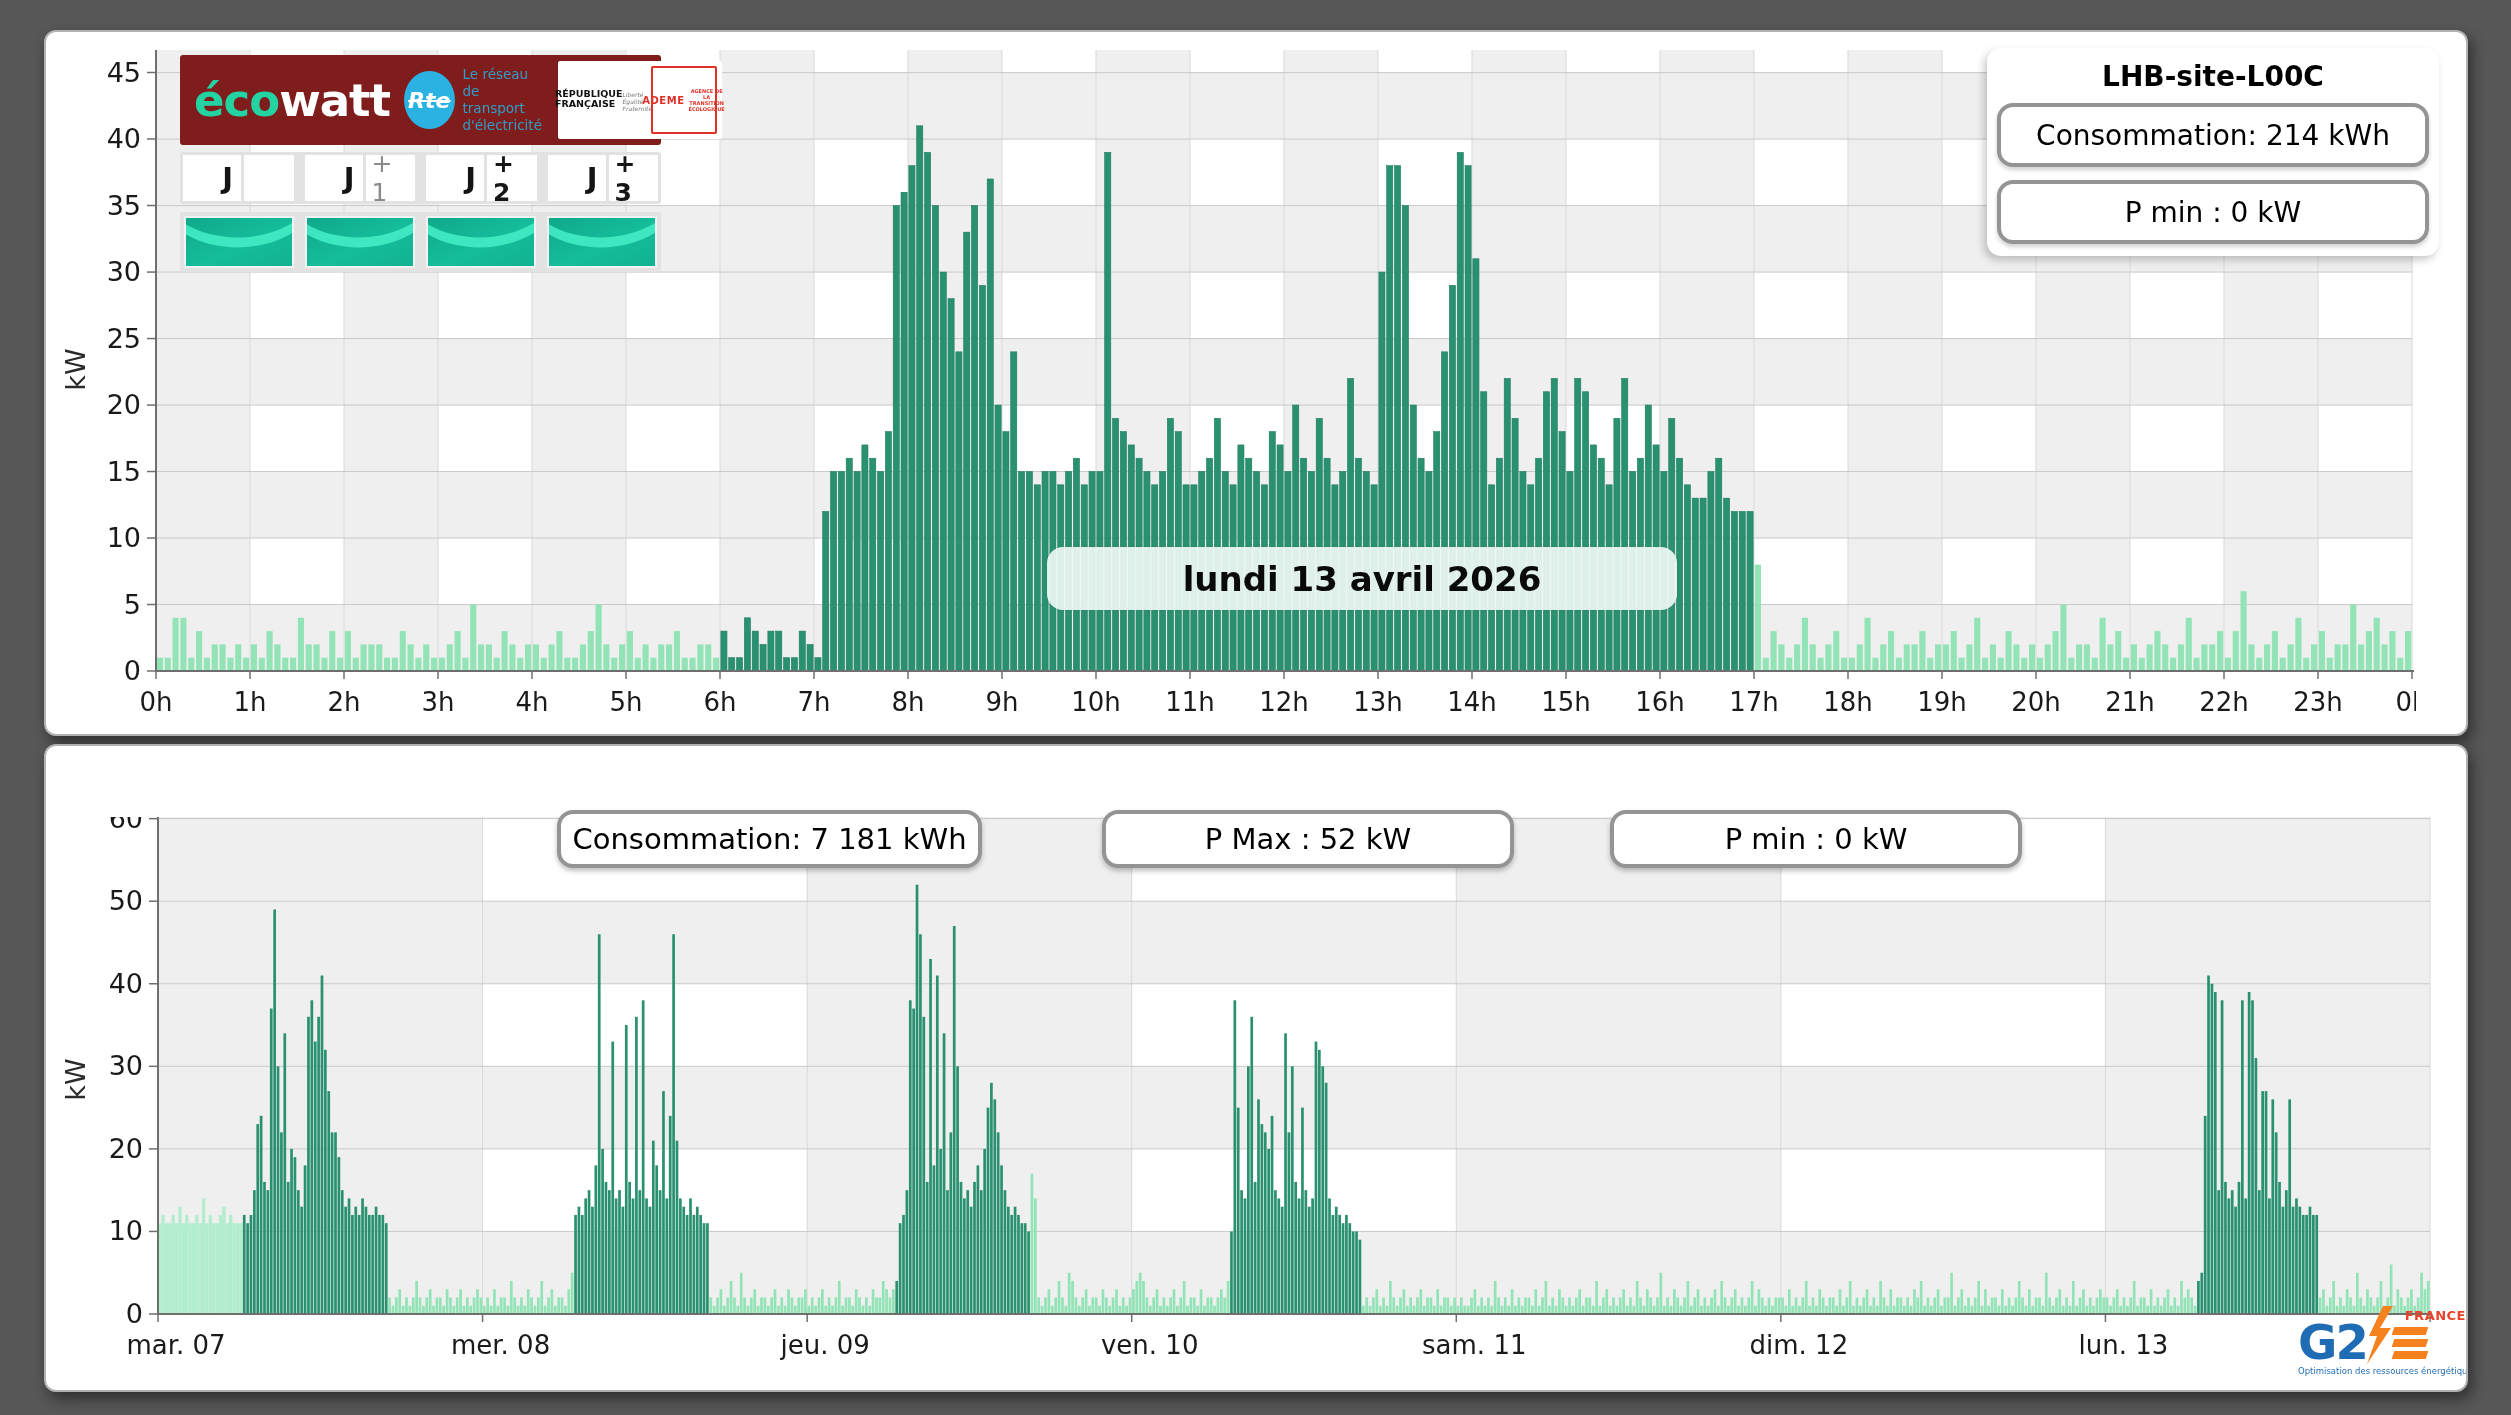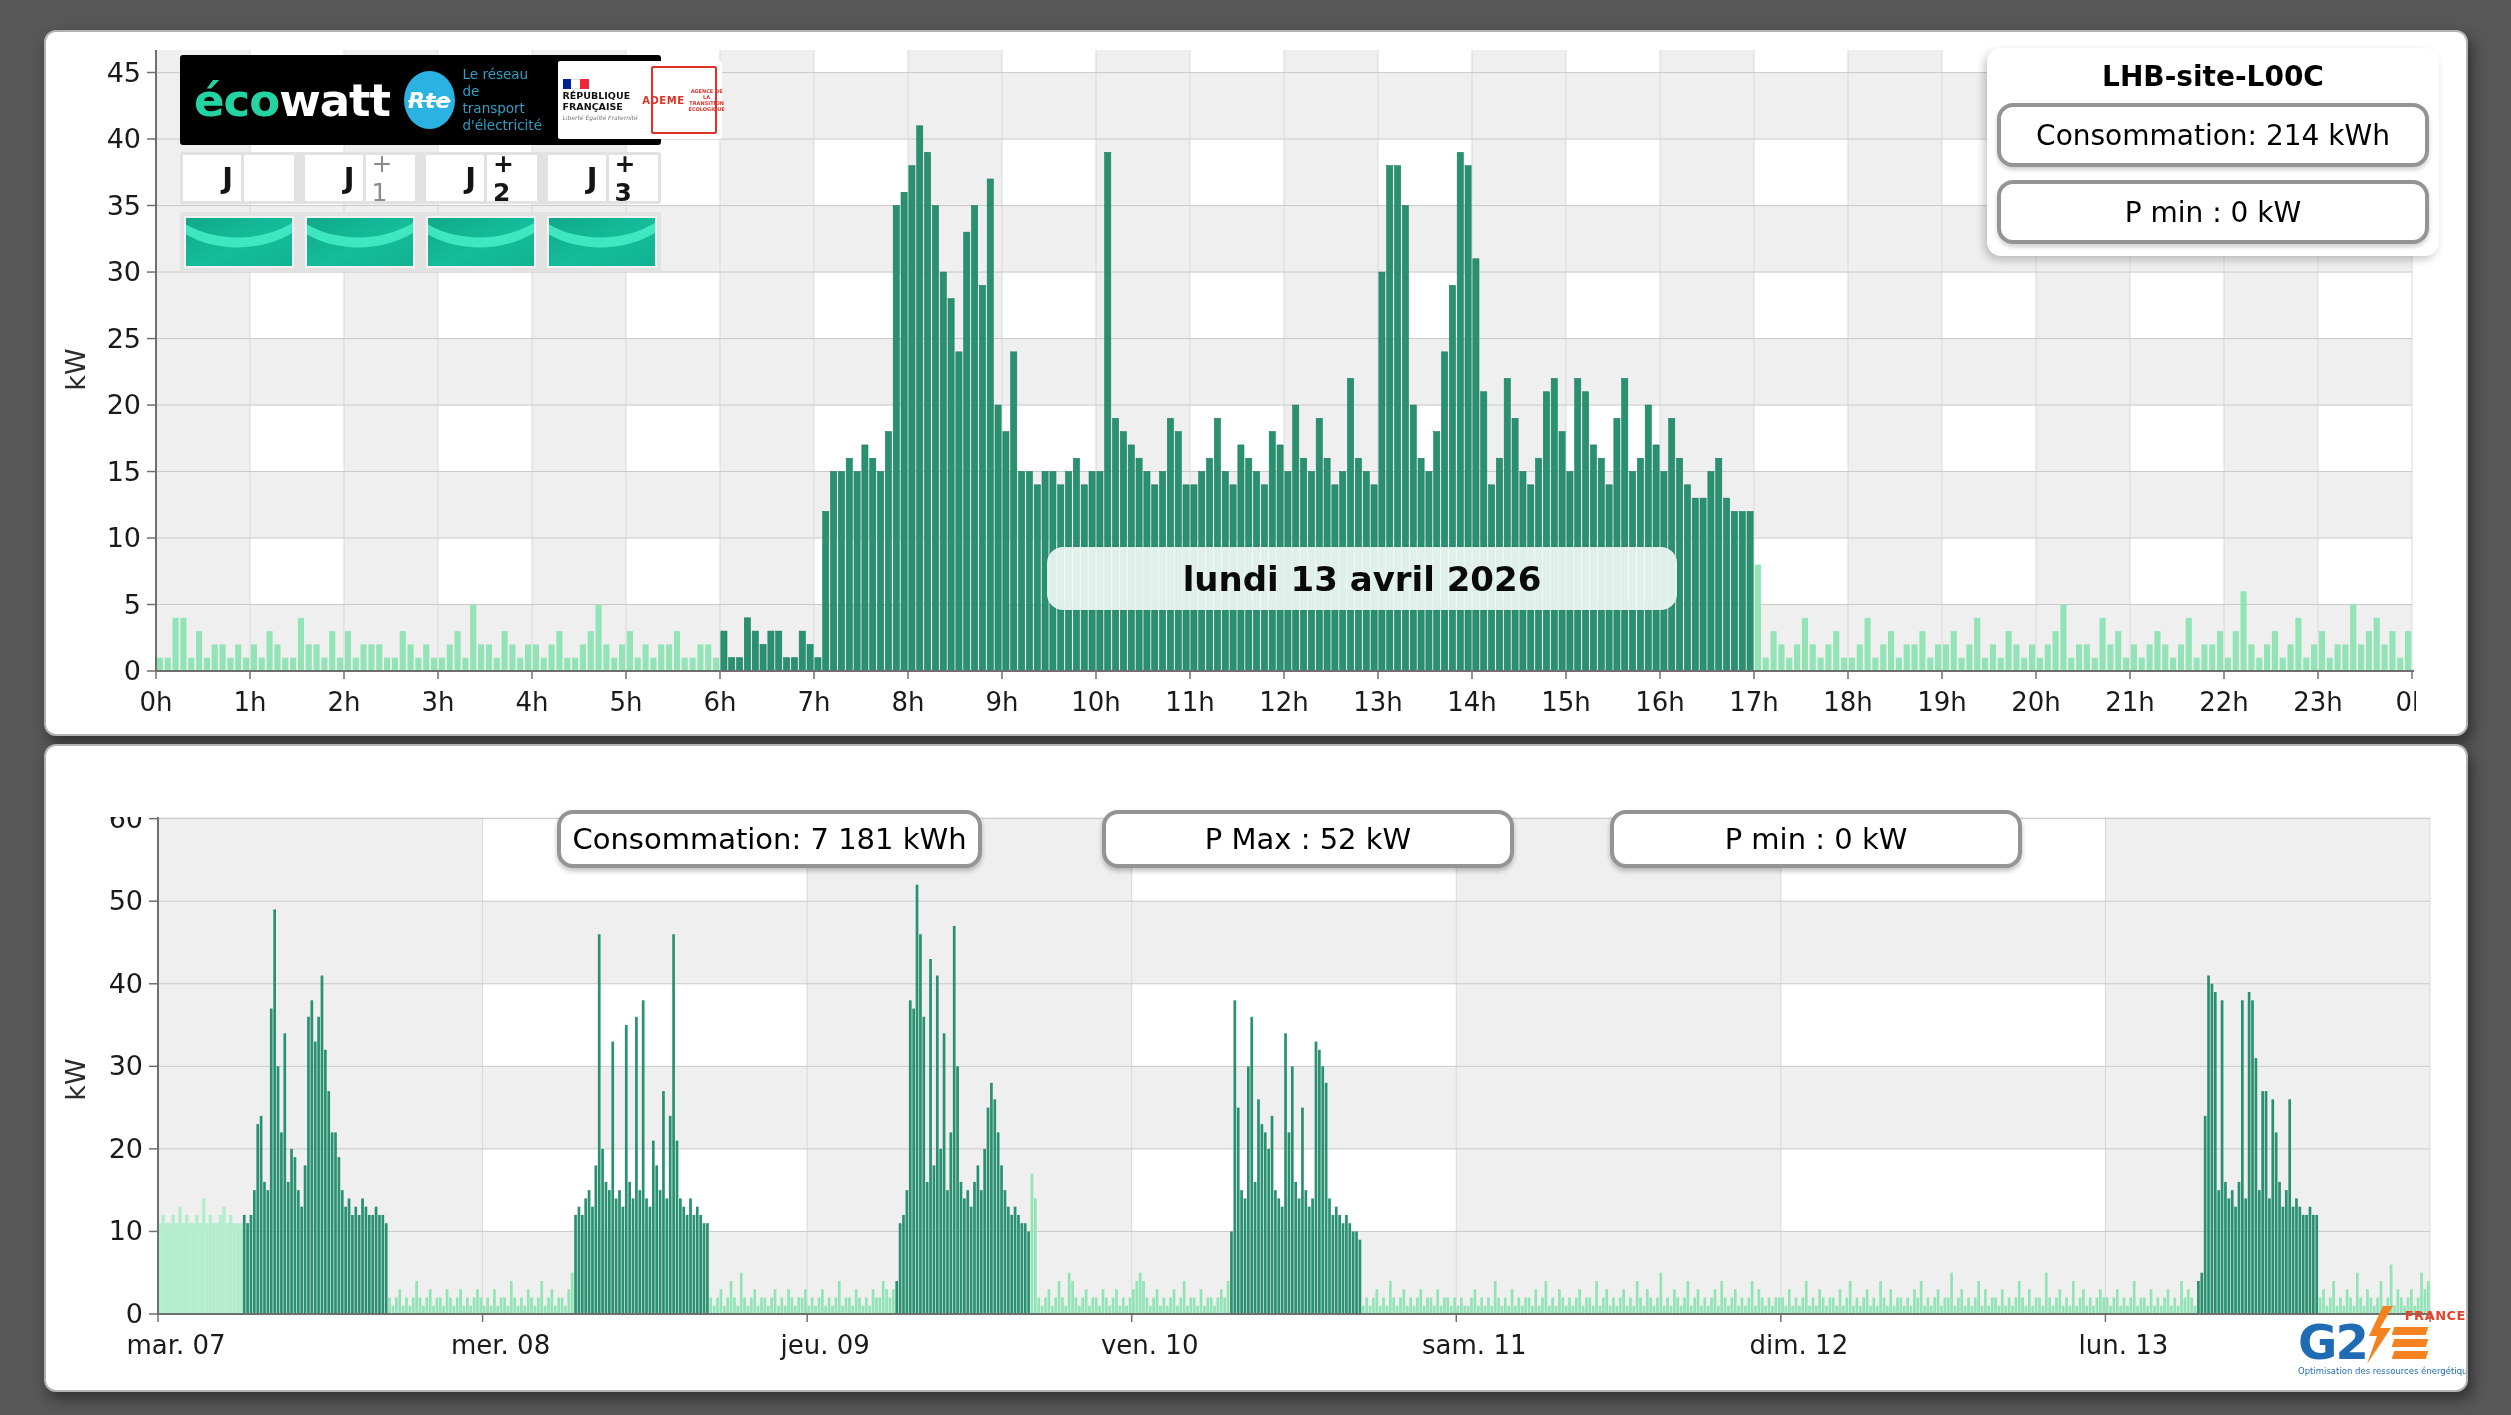--- a/index.html
+++ b/index.html
@@ -8,31 +8,31 @@
   .panel{position:absolute;left:44px;width:2424px;background:#ffffff;
          border:2px solid #b2b2b2;border-radius:12px;box-sizing:border-box;
          box-shadow:4px 7px 14px rgba(0,0,0,0.45);overflow:hidden;}
   #panel-top{top:30px;height:706px;}
   #panel-bottom{top:744px;height:648px;}
   .chart-mount{position:absolute;}
   .chart-mount svg{display:block;overflow:hidden;}
   .kw-label{position:absolute;font-size:27px;color:#2b2b2b;transform:rotate(-90deg);transform-origin:center;}
 
   
-  .banner{position:absolute;left:134px;top:23px;width:481px;height:90px;background:#000000;
+  .banner{position:absolute;left:134px;top:23px;width:481px;height:90px;background:#7f1d1d;
           border-radius:3px;display:flex;align-items:center;padding:0 14px;box-sizing:border-box;gap:14px;}
   .ew-text{font-size:45px;font-weight:bold;letter-spacing:-1px;line-height:1;}
   .ew-eco{color:#23d3a2;}
   .ew-watt{color:#ffffff;}
   .rte-wrap{display:flex;align-items:center;gap:8px;}
   .rte-circle{width:52px;height:58px;border-radius:50%;background:#29b2e2;display:flex;align-items:center;justify-content:center;}
   .rte-circle span{color:#fff;font-size:22px;font-weight:bold;font-style:italic;text-decoration:line-through;}
   .rte-lines{font-size:13.5px;line-height:1.25;color:#2d9ec7;font-weight:normal;}
   .gov{margin-left:auto;background:#ffffff;border-radius:2px;height:72px;display:flex;align-items:center;padding:3px 5px;gap:6px;}
-  .rf{display:flex;flex-direction:column;justify-content:center;width:82px;}
+  .rf{display:flex;flex-direction:row;justify-content:center;width:82px;}
   .rf-flag{display:flex;height:10px;width:26px;margin-bottom:2px;}
   .rf-flag i{flex:1;display:block;}
   .rf-flag .fb{background:#002395;}.rf-flag .fw{background:#fff;border-top:1px solid #ddd;border-bottom:1px solid #ddd;}.rf-flag .fr{background:#ed2939;}
   .rf-t{font-size:9.5px;font-weight:bold;color:#111;line-height:1.1;letter-spacing:0;}
   .rf-motto{font-size:6px;color:#777;font-style:italic;margin-top:2px;}
   .ademe{width:62px;height:64px;border:2px solid #e03127;border-radius:2px;display:flex;flex-direction:row;align-items:center;justify-content:center;gap:2px;background:#fff;}
   .ademe-t{color:#e03127;font-size:10px;font-weight:bold;letter-spacing:0.5px;}
   .ademe-globe{width:20px;height:20px;border-radius:50%;background:#2b5cab;}
   .ademe-sub{font-size:5px;color:#e03127;text-align:center;line-height:1.2;font-weight:bold;width:56px;}
 

